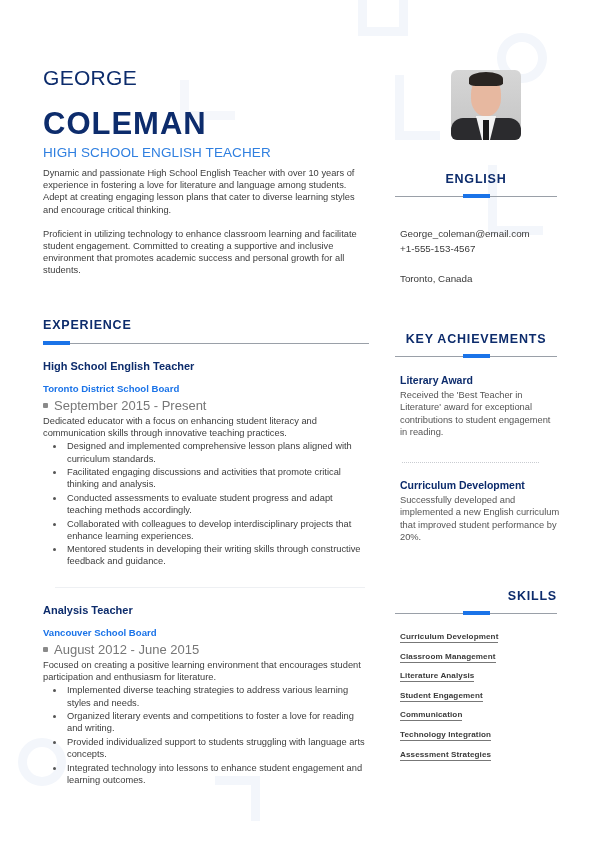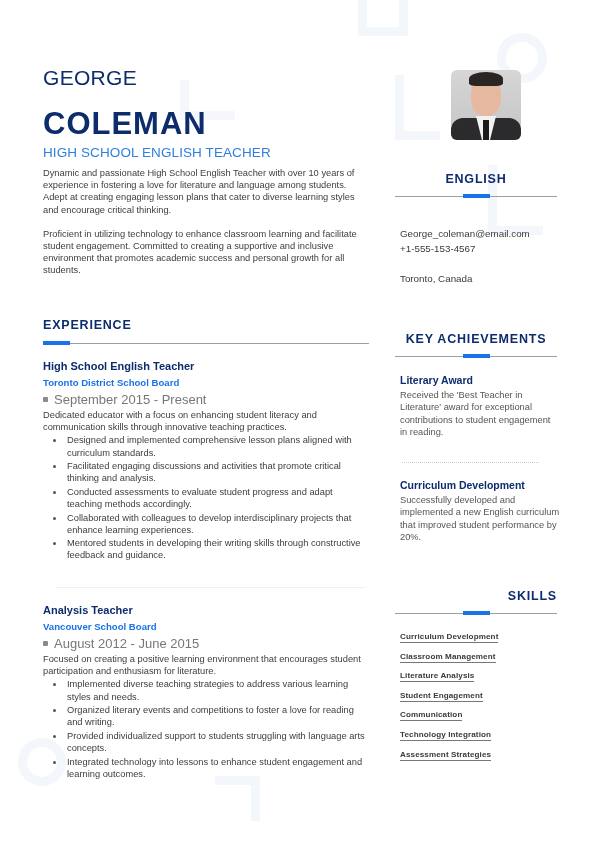--- a/index.html
+++ b/index.html
@@ -30,21 +30,21 @@
 
   .summary { position: absolute; left: 43px; top: 167px; width: 320px; font-size: 9.3px; line-height: 12.2px; color: #3d3d3d; }
   .summary p + p { margin-top: 12px; }
 
   .sec-left-title { position: absolute; left: 43px; font-size: 12.5px; font-weight: bold; color: #0d2c6c; letter-spacing: 0.8px; }
   .sec-left-rule { position: absolute; left: 43px; width: 326px; height: 1px; background: #9aa0a8; }
   .sec-left-accent { position: absolute; left: 43px; width: 27px; height: 4px; background: #1a73e8; }
 
   .job { position: absolute; left: 43px; width: 326px; }
   .job-role { font-size: 11px; font-weight: bold; color: #0d2c6c; line-height: 14px; }
-  .job-company { font-size: 9.6px; font-weight: bold; color: #1a73e8; line-height: 13px; margin-top: 3px; }
+  .job-company { font-size: 9.6px; font-weight: bold; color: #1a73e8; line-height: 13px; margin-top: 9px; }
   .job-date { font-size: 13px; color: #777; margin-top: 5px; line-height: 11px; display: flex; align-items: center; }
   .date-icon { display: inline-block; width: 5px; height: 5px; background: #8a8a8a; margin-right: 6px; border-radius: 1px; }
   .job-desc { font-size: 9.3px; line-height: 12.2px; color: #3d3d3d; margin-top: 4px; }
   .job-bullets { list-style: none; margin-top: 1px; padding-left: 24px; }
   .job-bullets li { position: relative; font-size: 9.3px; line-height: 12.2px; color: #3d3d3d; margin-bottom: 1.3px; }
   .job-bullets li::before { content: ""; position: absolute; left: -14px; top: 5px; width: 3px; height: 3px; border-radius: 50%; background: #555; }
 
   .job-divider { position: absolute; left: 55px; top: 587px; width: 310px; height: 1px; background: #eef0f3; }
 
   .right-title { position: absolute; left: 395px; width: 162px; text-align: center; font-size: 12.5px; font-weight: bold; color: #0d2c6c; letter-spacing: 0.8px; }

